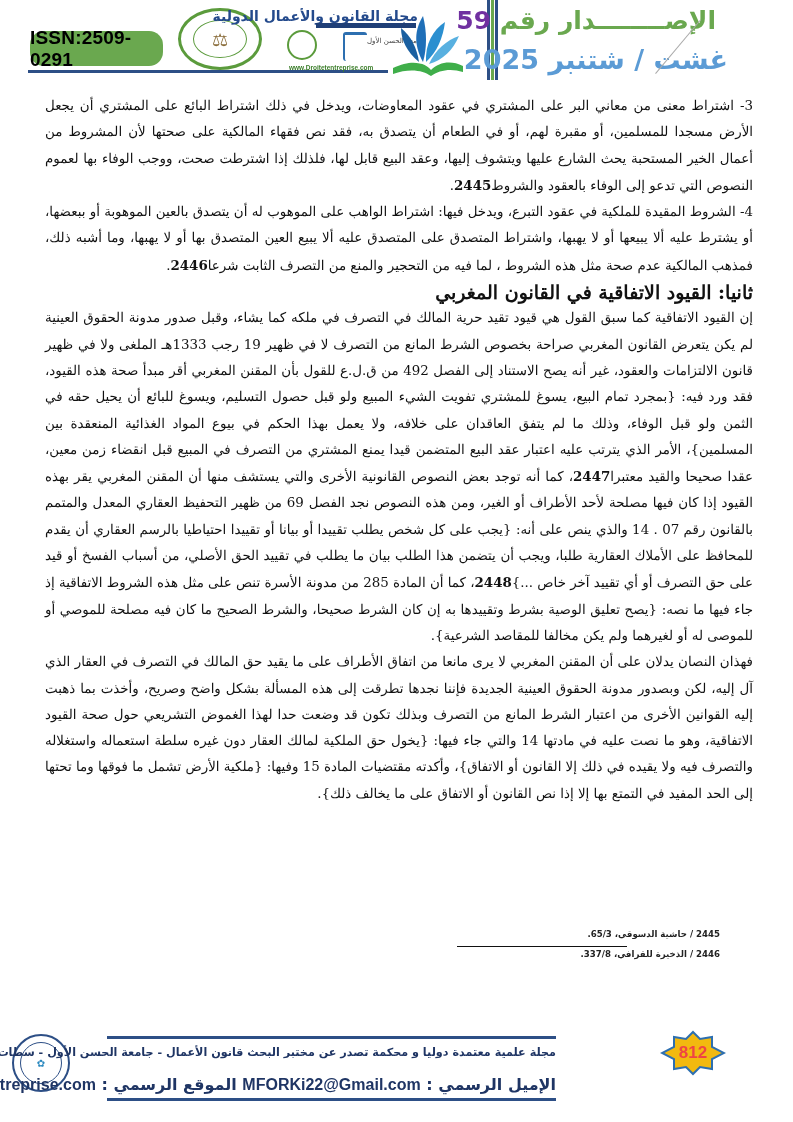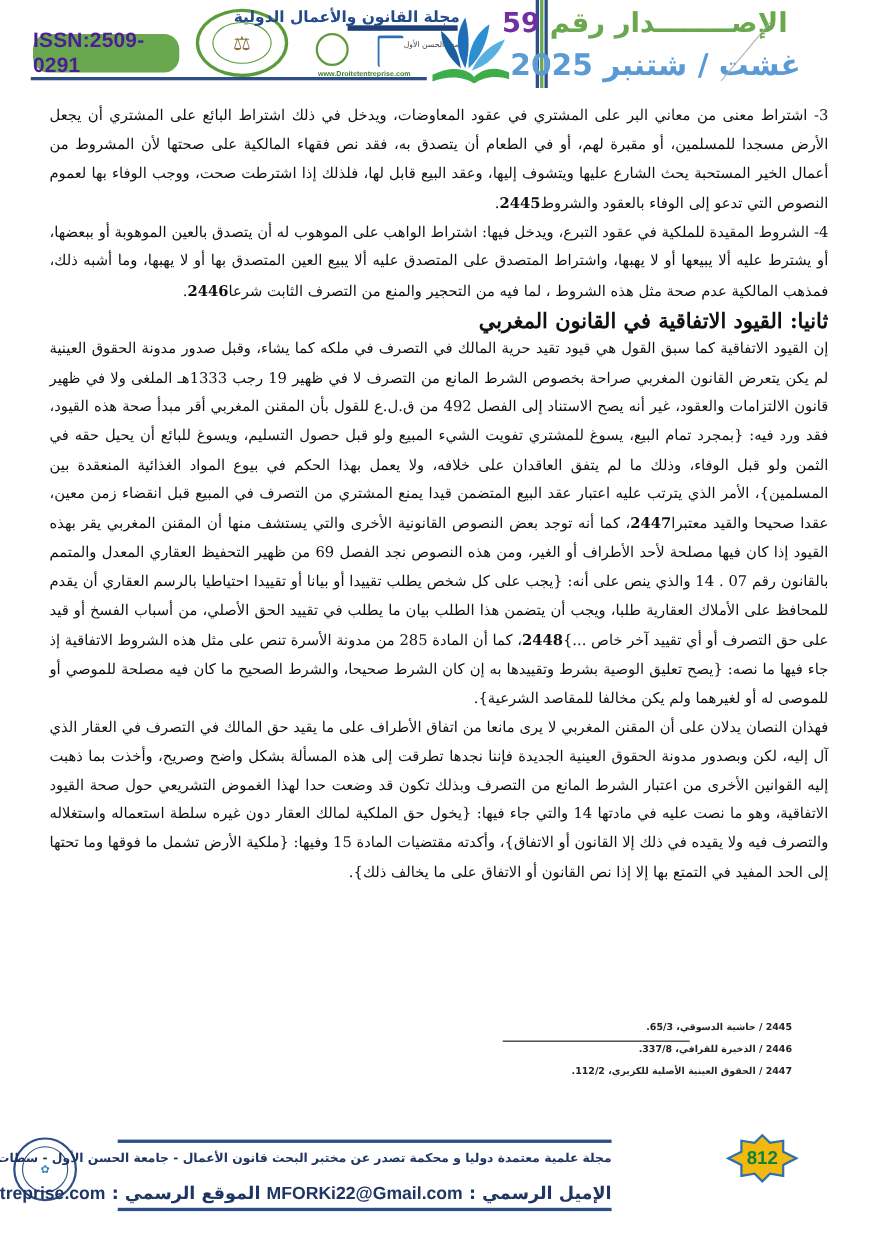--- a/index.html
+++ b/index.html
@@ -1,20 +1,20 @@
 <!DOCTYPE html>
 <html><head>
 <meta charset="utf-8">
 <style>
   html, body { margin: 0; padding: 0; background: #ffffff; }
   body { width: 793px; height: 1122px; position: relative; overflow: hidden; font-family: "DejaVu Sans", sans-serif; color: #111; }
 
   
   .header { position: absolute; left: 0; top: 0; width: 793px; height: 82px; }
-  .issn { position: absolute; left: 30px; top: 31px; width: 133px; height: 35px; background: #6aa84f; border-radius: 14px; color: #4c1d95; font-family: "Liberation Sans", sans-serif; font-size: 19px; font-weight: bold; display: flex; align-items: center; justify-content: center; letter-spacing: 0.2px; }
+  .issn { position: absolute; left: 30px; top: 31px; width: 133px; height: 35px; background: #6aa84f; border-radius: 14px; color: #000000; font-family: "Liberation Sans", sans-serif; font-size: 19px; font-weight: bold; display: flex; align-items: center; justify-content: center; letter-spacing: 0.2px; }
   .lab-seal { position: absolute; left: 178px; top: 8px; width: 84px; height: 62px; border: 3px solid #5b9b3c; border-radius: 50%; box-sizing: border-box; display: flex; align-items: center; justify-content: center; }
   .lab-seal .inner { width: 52px; height: 36px; border: 1.5px solid #5b9b3c; border-radius: 50%; display: flex; align-items: center; justify-content: center; font-size: 18px; color: #8a6d3b; }
   .header-rule { position: absolute; left: 28px; top: 70px; width: 360px; height: 3px; background: #2d4f86; }
 
   .journal-logo { position: absolute; left: 283px; top: 4px; width: 185px; height: 70px; }
   .journal-logo .jtitle { position: absolute; right: 50px; top: 4px; font-size: 14px; font-weight: bold; color: #244a8c; direction: rtl; white-space: nowrap; }
   .journal-logo .jsub { position: absolute; left: 33px; top: 19px; width: 100px; height: 5px; background: #1f3f77; }
   .journal-logo .mini-seal { position: absolute; left: 4px; top: 26px; width: 30px; height: 30px; border: 2px solid #5b9b3c; border-radius: 50%; box-sizing: border-box; }
   .journal-logo .uni-mark { position: absolute; left: 60px; top: 28px; width: 22px; height: 26px; border-top: 3px solid #2d6fb0; border-left: 2px solid #2d6fb0; border-radius: 3px; }
   .journal-logo .uni-name { position: absolute; left: 84px; top: 33px; font-size: 7px; color: #444; direction: rtl; }
@@ -47,21 +47,21 @@
   .seal-footer { position: absolute; left: 12px; top: 1034px; width: 58px; height: 58px; border: 2px solid #2d4f86; border-radius: 50%; box-sizing: border-box; display: flex; align-items: center; justify-content: center; }
   .seal-footer .inner { width: 40px; height: 40px; border: 1px solid #2d4f86; border-radius: 50%; display: flex; align-items: center; justify-content: center; font-size: 10px; color: #2d8ac0; }
   .f-rule { position: absolute; left: 107px; width: 449px; height: 3px; background: #2d4f86; }
   .f-rule.top { top: 1036px; }
   .f-rule.bot { top: 1098px; }
   .footer-line1 { position: absolute; left: 107px; top: 1046px; width: 449px; direction: rtl; text-align: right; font-family: "DejaVu Sans", sans-serif; font-size: 11.2px; font-weight: bold; color: #1f3564; white-space: nowrap; }
   .footer-line2 { position: absolute; left: 107px; top: 1075px; width: 449px; direction: rtl; text-align: right; font-family: "DejaVu Sans", sans-serif; font-size: 16px; font-weight: bold; color: #1f3564; white-space: nowrap; }
   .footer-line2 .ltr { direction: ltr; unicode-bidi: embed; font-family: "Liberation Sans", sans-serif; font-weight: bold; }
   .page-badge { position: absolute; left: 660px; top: 1030px; width: 66px; height: 46px; }
   .page-badge svg { position: absolute; left: 0; top: 0; }
-  .page-badge span { position: absolute; left: 0; top: 0; width: 66px; height: 46px; display: flex; align-items: center; justify-content: center; font-family: "Liberation Sans", sans-serif; font-weight: bold; font-size: 17px; color: #15803d; }
+  .page-badge span { position: absolute; left: 0; top: 0; width: 66px; height: 46px; display: flex; align-items: center; justify-content: center; font-family: "Liberation Sans", sans-serif; font-weight: bold; font-size: 17px; color: #ef4444; }
 </style>
 </head>
 <body>
 
 <div class="header">
   <div class="issn">ISSN:2509-0291</div>
 
   <div class="lab-seal" title="مختبر البحث: قانون الأعمال — Labo de Recherche: Droit des Affaires">
     <div class="inner">⚖</div>
   </div>
@@ -101,21 +101,20 @@
   <p><span>4- الشروط المقيدة للملكية في عقود التبرع، ويدخل فيها: اشتراط الواهب على الموهوب له أن يتصدق بالعين الموهوبة أو ببعضها، أو يشترط عليه ألا يبيعها أو لا يهبها، واشتراط المتصدق على المتصدق عليه ألا يبيع العين المتصدق بها أو لا يهبها، وما أشبه ذلك، فمذهب المالكية عدم صحة مثل هذه الشروط ، لما فيه من التحجير والمنع من التصرف الثابت شرعا</span><span class="ref">2446</span>.</p>
   <p class="subhead">ثانيا: القيود الاتفاقية في القانون المغربي</p>
   <p><span>إن القيود الاتفاقية كما سبق القول هي قيود تقيد حرية المالك في التصرف في ملكه كما يشاء، وقبل صدور مدونة الحقوق العينية لم يكن يتعرض القانون المغربي صراحة بخصوص الشرط المانع من التصرف لا في ظهير 19 رجب 1333هـ الملغى ولا في ظهير قانون الالتزامات والعقود، غير أنه يصح الاستناد إلى الفصل 492 من ق.ل.ع للقول بأن المقنن المغربي أقر مبدأ صحة هذه القيود، فقد ورد فيه: {بمجرد تمام البيع، يسوغ للمشتري تفويت الشيء المبيع ولو قبل حصول التسليم، ويسوغ للبائع أن يحيل حقه في الثمن ولو قبل الوفاء، وذلك ما لم يتفق العاقدان على خلافه، ولا يعمل بهذا الحكم في بيوع المواد الغذائية المنعقدة بين المسلمين}، الأمر الذي يترتب عليه اعتبار عقد البيع المتضمن قيدا يمنع المشتري من التصرف في المبيع قبل انقضاء زمن معين، عقدا صحيحا والقيد معتبرا</span><span class="ref">2447</span><span>، كما أنه توجد بعض النصوص القانونية الأخرى والتي يستشف منها أن المقنن المغربي يقر بهذه القيود إذا كان فيها مصلحة لأحد الأطراف أو الغير، ومن هذه النصوص نجد الفصل 69 من ظهير التحفيظ العقاري المعدل والمتمم بالقانون رقم 07 . 14 والذي ينص على أنه: {يجب على كل شخص يطلب تقييدا أو بيانا أو تقييدا احتياطيا بالرسم العقاري أن يقدم للمحافظ على الأملاك العقارية طلبا، ويجب أن يتضمن هذا الطلب بيان ما يطلب في تقييد الحق الأصلي، من أسباب الفسخ أو قيد على حق التصرف أو أي تقييد آخر خاص ...}</span><span class="ref">2448</span><span>، كما أن المادة 285 من مدونة الأسرة تنص على مثل هذه الشروط الاتفاقية إذ جاء فيها ما نصه: {يصح تعليق الوصية بشرط وتقييدها به إن كان الشرط صحيحا، والشرط الصحيح ما كان فيه مصلحة للموصي أو للموصى له أو لغيرهما ولم يكن مخالفا للمقاصد الشرعية}.</span></p>
   <p>فهذان النصان يدلان على أن المقنن المغربي لا يرى مانعا من اتفاق الأطراف على ما يقيد حق المالك في التصرف في العقار الذي آل إليه، لكن وبصدور مدونة الحقوق العينية الجديدة فإننا نجدها تطرقت إلى هذه المسألة بشكل واضح وصريح، وأخذت بما ذهبت إليه القوانين الأخرى من اعتبار الشرط المانع من التصرف وبذلك تكون قد وضعت حدا لهذا الغموض التشريعي حول صحة القيود الاتفاقية، وهو ما نصت عليه في مادتها 14 والتي جاء فيها: {يخول حق الملكية لمالك العقار دون غيره سلطة استعماله واستغلاله والتصرف فيه ولا يقيده في ذلك إلا القانون أو الاتفاق}، وأكدته مقتضيات المادة 15 وفيها: {ملكية الأرض تشمل ما فوقها وما تحتها إلى الحد المفيد في التمتع بها إلا إذا نص القانون أو الاتفاق على ما يخالف ذلك}.</p>
 </div>
 
 <div class="fn-rule"></div>
 <div class="footnotes">
   <div>2445 / حاشية الدسوقي، 65/3.</div>
   <div>2446 / الذخيرة للقرافي، 337/8.</div>
-  <div>2447 / الحقوق العينية الأصلية للكزبري، 112/2.</div>
 </div>
 
 <div class="seal-footer" title="الدكتور مصطفى الفوركي">
   <div class="inner">✿</div>
 </div>
 
 <div class="f-rule top"></div>
 <div class="footer-line1">مجلة علمية معتمدة دوليا و محكمة تصدر عن مختبر البحث قانون الأعمال - جامعة الحسن الأول - سطات - المغرب</div>
 <div class="footer-line2">
   <span>الإميل الرسمي :</span>

